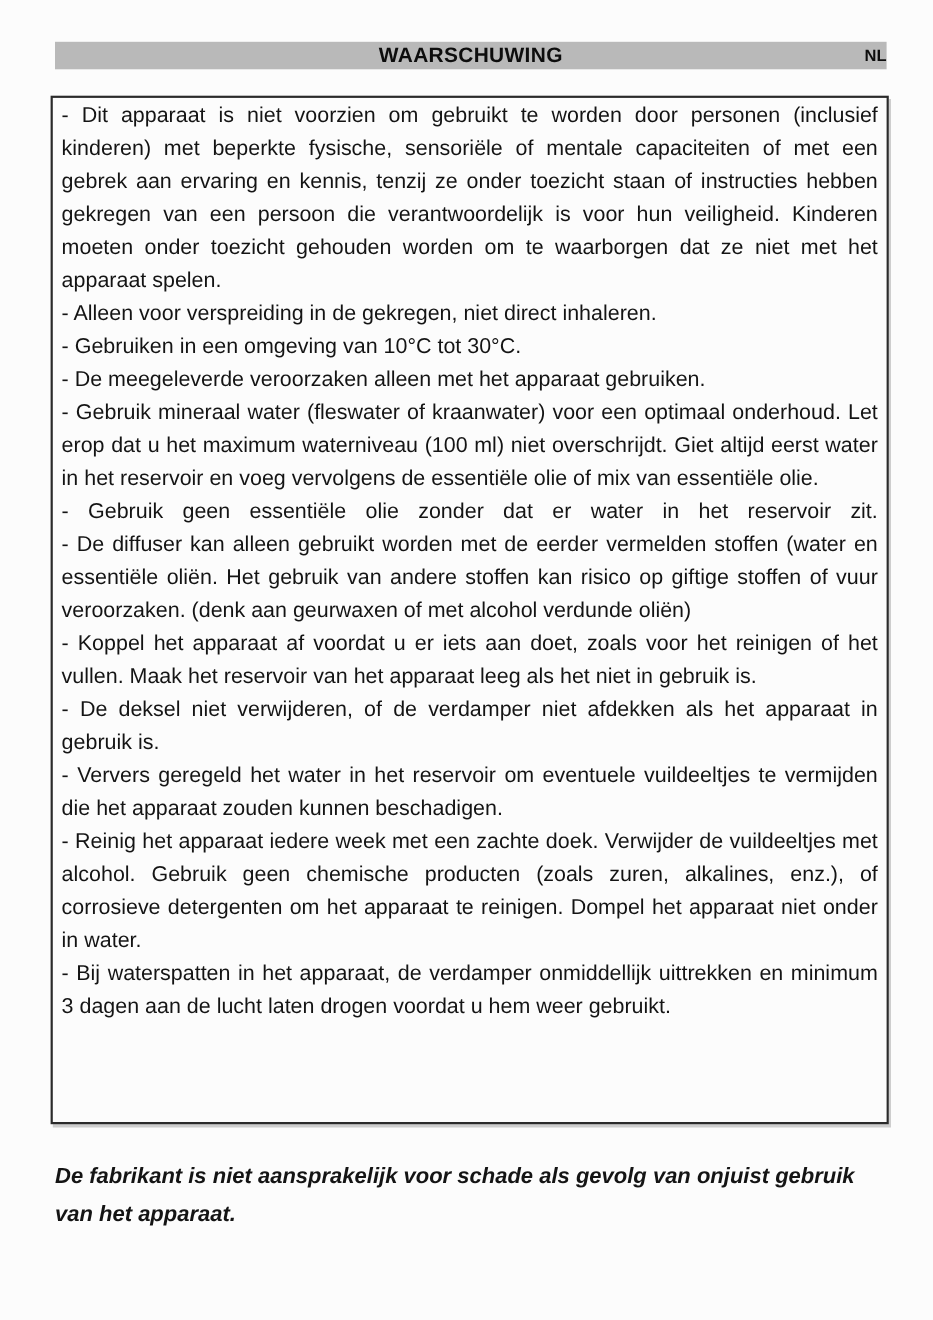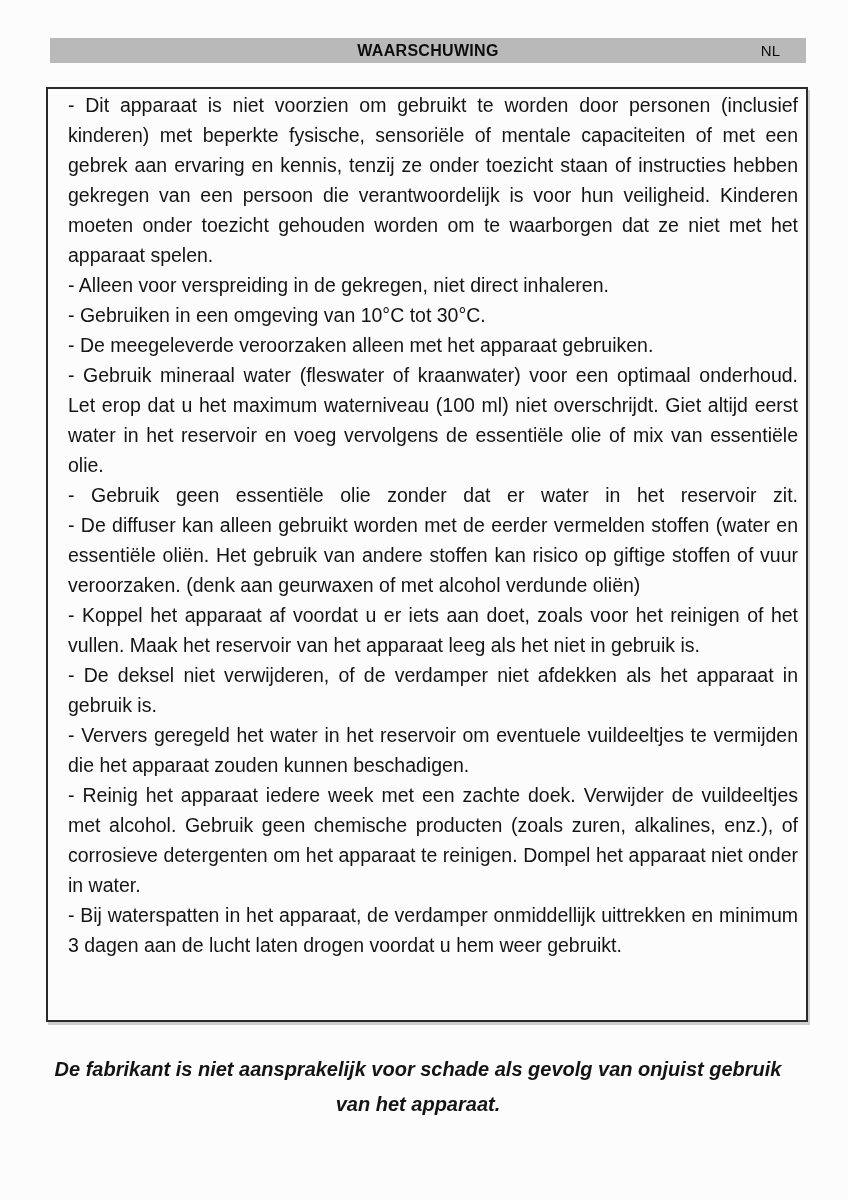--- a/index.html
+++ b/index.html
@@ -29,47 +29,47 @@
     background: #b9b9b9;
   }
   .header-title {
     position: absolute;
     left: 0;
     right: 0;
     top: 0;
     height: 25px;
     line-height: 25px;
     text-align: center;
-    font-size: 16px;
+    font-size: 19px;
     font-weight: bold;
     letter-spacing: 0.3px;
     color: #0d0d0d;
   }
   .header-lang {
     position: absolute;
-    right: 26px;
+    right: 0;
     top: 0;
     height: 25px;
     line-height: 25px;
     font-size: 15px;
-    font-weight: normal;
+    font-weight: bold;
     color: #0d0d0d;
     margin-left: 16px;
   }
 
   
   .warning-box {
     position: absolute;
     left: 46px;
     top: 87px;
     width: 762px;
     height: 935px;
     border: 2px solid #2b2b2b;
     box-shadow: 2px 3px 0 rgba(0,0,0,0.18);
-    padding: 1px 8px 4px 20px;
+    padding: 1px 8px 4px 8px;
     overflow: hidden;
   }
   .warning-box p {
     font-size: 19.5px;
     line-height: 30px;
     text-align: justify;
     color: #141414;
   }
   .warning-box p.stretch {
     text-align-last: justify;
@@ -79,21 +79,21 @@
   .disclaimer {
     position: absolute;
     left: 50px;
     top: 1052px;
     width: 736px;
     font-size: 20px;
     line-height: 35px;
     font-weight: bold;
     font-style: italic;
     color: #141414;
-    text-align: center;
+    text-align: left;
   }
 </style>
 </head>
 <body>
 
 <div class="page">
 
   <div class="header-bar">
     <div class="header-title">WAARSCHUWING</div>
     <div class="header-lang">NL</div>

